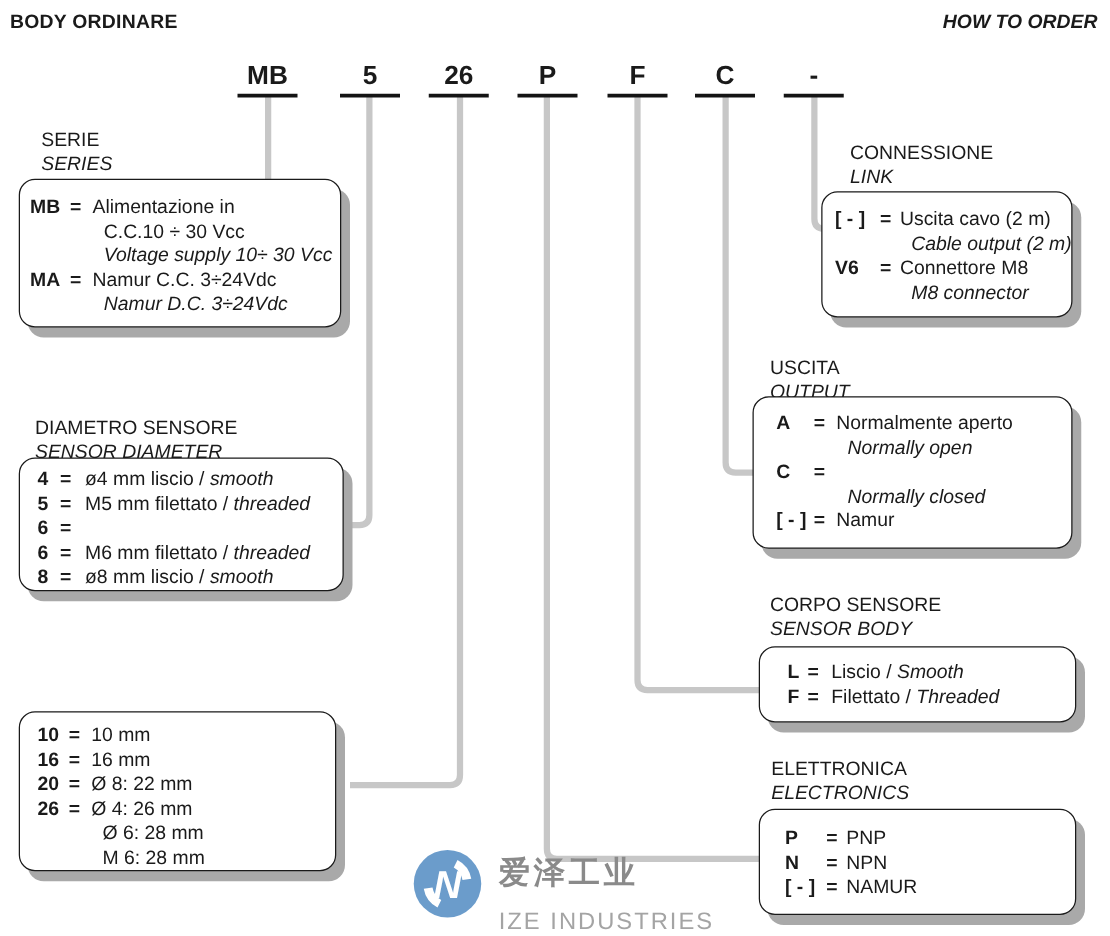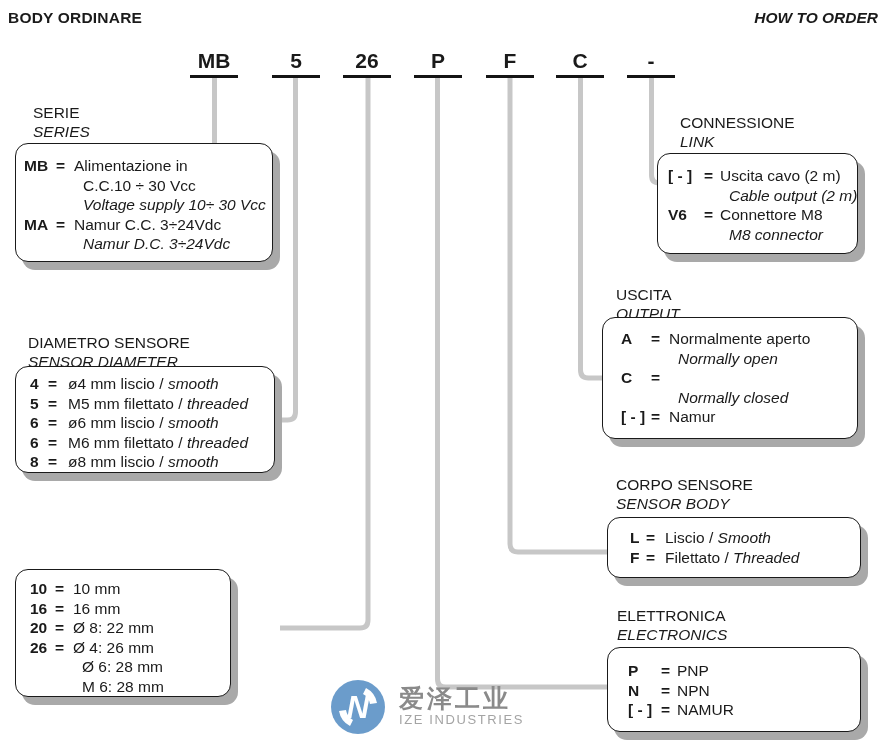--- a/index.html
+++ b/index.html
@@ -20,35 +20,35 @@
   .sbox{position:absolute;box-sizing:border-box;background:#fff;border:1.7px solid #1a1a1a;
         border-radius:13px;box-shadow:7px 8px 0 #a9a9a9;z-index:3;}
   .row{display:grid;grid-template-columns:var(--cw) var(--ew) auto;
        font-size:15.5px;line-height:19.5px;white-space:pre;}
   .row .c,.row .eq{font-weight:bold;}
   .row.cont .t{padding-left:9px;}
   .it{font-style:italic;}
 
   .b-serie{left:15px;top:143px;width:258px;height:119px;--cw:32px;--ew:18px;padding:12px 4px 0 8px;}
   .b-diam {left:15px;top:366px;width:260px;height:107px;--cw:18px;--ew:20px;padding:7px 4px 0 14px;}
-  .b-lung {left:15px;top:569px;width:216px;height:128px;--cw:25px;--ew:18px;padding:9px 4px 0 14px;}
+  .b-lung {left:15px;top:569px;width:254px;height:128px;--cw:25px;--ew:18px;padding:9px 4px 0 14px;}
   .b-conn {left:657px;top:153px;width:201px;height:101px;--cw:36px;--ew:16px;padding:12px 2px 0 10px;}
   .b-usc  {left:602px;top:317px;width:256px;height:122px;--cw:30px;--ew:18px;padding:11px 2px 0 18px;}
   .b-corpo{left:607px;top:517px;width:254px;height:61px;--cw:16px;--ew:19px;padding:10px 2px 0 22px;}
   .b-elet {left:607px;top:647px;width:254px;height:85px;--cw:33px;--ew:16px;padding:13px 2px 0 20px;}
 
   .h-serie{left:33px;top:104px;} .h-diam{left:28px;top:334px;} .h-lung{left:28px;top:530px;}
   .h-conn{left:680px;top:114px;} .h-usc{left:616px;top:286px;}
   .h-corpo{left:616px;top:476px;} .h-elet{left:617px;top:607px;}
 
   .logo{position:absolute;left:330px;top:679px;z-index:4;display:flex;align-items:flex-start;}
   .logo .mark{width:56px;height:56px;}
   .logo .words{margin-left:13px;padding-top:6px;}
   .logo .cn{font-size:25px;font-weight:bold;color:#8a8a8a;letter-spacing:3px;line-height:26px;}
-  .logo .en{font-size:13px;color:#a4a4a4;letter-spacing:1.6px;line-height:16px;margin-top:1px;}
+  .logo .en{font-size:19px;color:#a4a4a4;letter-spacing:1.6px;line-height:16px;margin-top:19px;}
 </style>
 </head>
 <body>
 
 <div class="page">
 
   <div class="title-it">BODY ORDINARE</div>
   <div class="title-en">HOW TO ORDER</div>
 
   <svg class="connectors" width="888" height="749" viewBox="0 0 888 749">
@@ -81,21 +81,21 @@
       <div class="row cont"><span class="c"></span><span class="eq"></span><span class="t"><span class="it">Namur D.C. 3÷24Vdc</span></span></div>
     </div>
 
   <div class="ghead h-diam">
     <span>DIAMETRO SENSORE</span>
     <span class="en">SENSOR DIAMETER</span>
   </div>
   <div class="sbox b-diam">
       <div class="row"><span class="c">4</span><span class="eq">=</span><span class="t">ø4 mm liscio / <span class="it">smooth</span></span></div>
       <div class="row"><span class="c">5</span><span class="eq">=</span><span class="t">M5 mm filettato / <span class="it">threaded</span></span></div>
-      <div class="row"><span class="c">6</span><span class="eq">=</span><span class="t">ø6 mm liscio / <span class="it">smooth</span></span></div>
+      <div class="row"><span class="c">6</span><span class="eq">=</span></div>
       <div class="row"><span class="c">6</span><span class="eq">=</span><span class="t">M6 mm filettato / <span class="it">threaded</span></span></div>
       <div class="row"><span class="c">8</span><span class="eq">=</span><span class="t">ø8 mm liscio / <span class="it">smooth</span></span></div>
     </div>
 
   <div class="sbox b-lung">
       <div class="row"><span class="c">10</span><span class="eq">=</span><span class="t">10 mm</span></div>
       <div class="row"><span class="c">16</span><span class="eq">=</span><span class="t">16 mm</span></div>
       <div class="row"><span class="c">20</span><span class="eq">=</span><span class="t">Ø 8: 22 mm</span></div>
       <div class="row"><span class="c">26</span><span class="eq">=</span><span class="t">Ø 4: 26 mm</span></div>
       <div class="row cont"><span class="c"></span><span class="eq"></span><span class="t">Ø 6: 28 mm</span></div>

